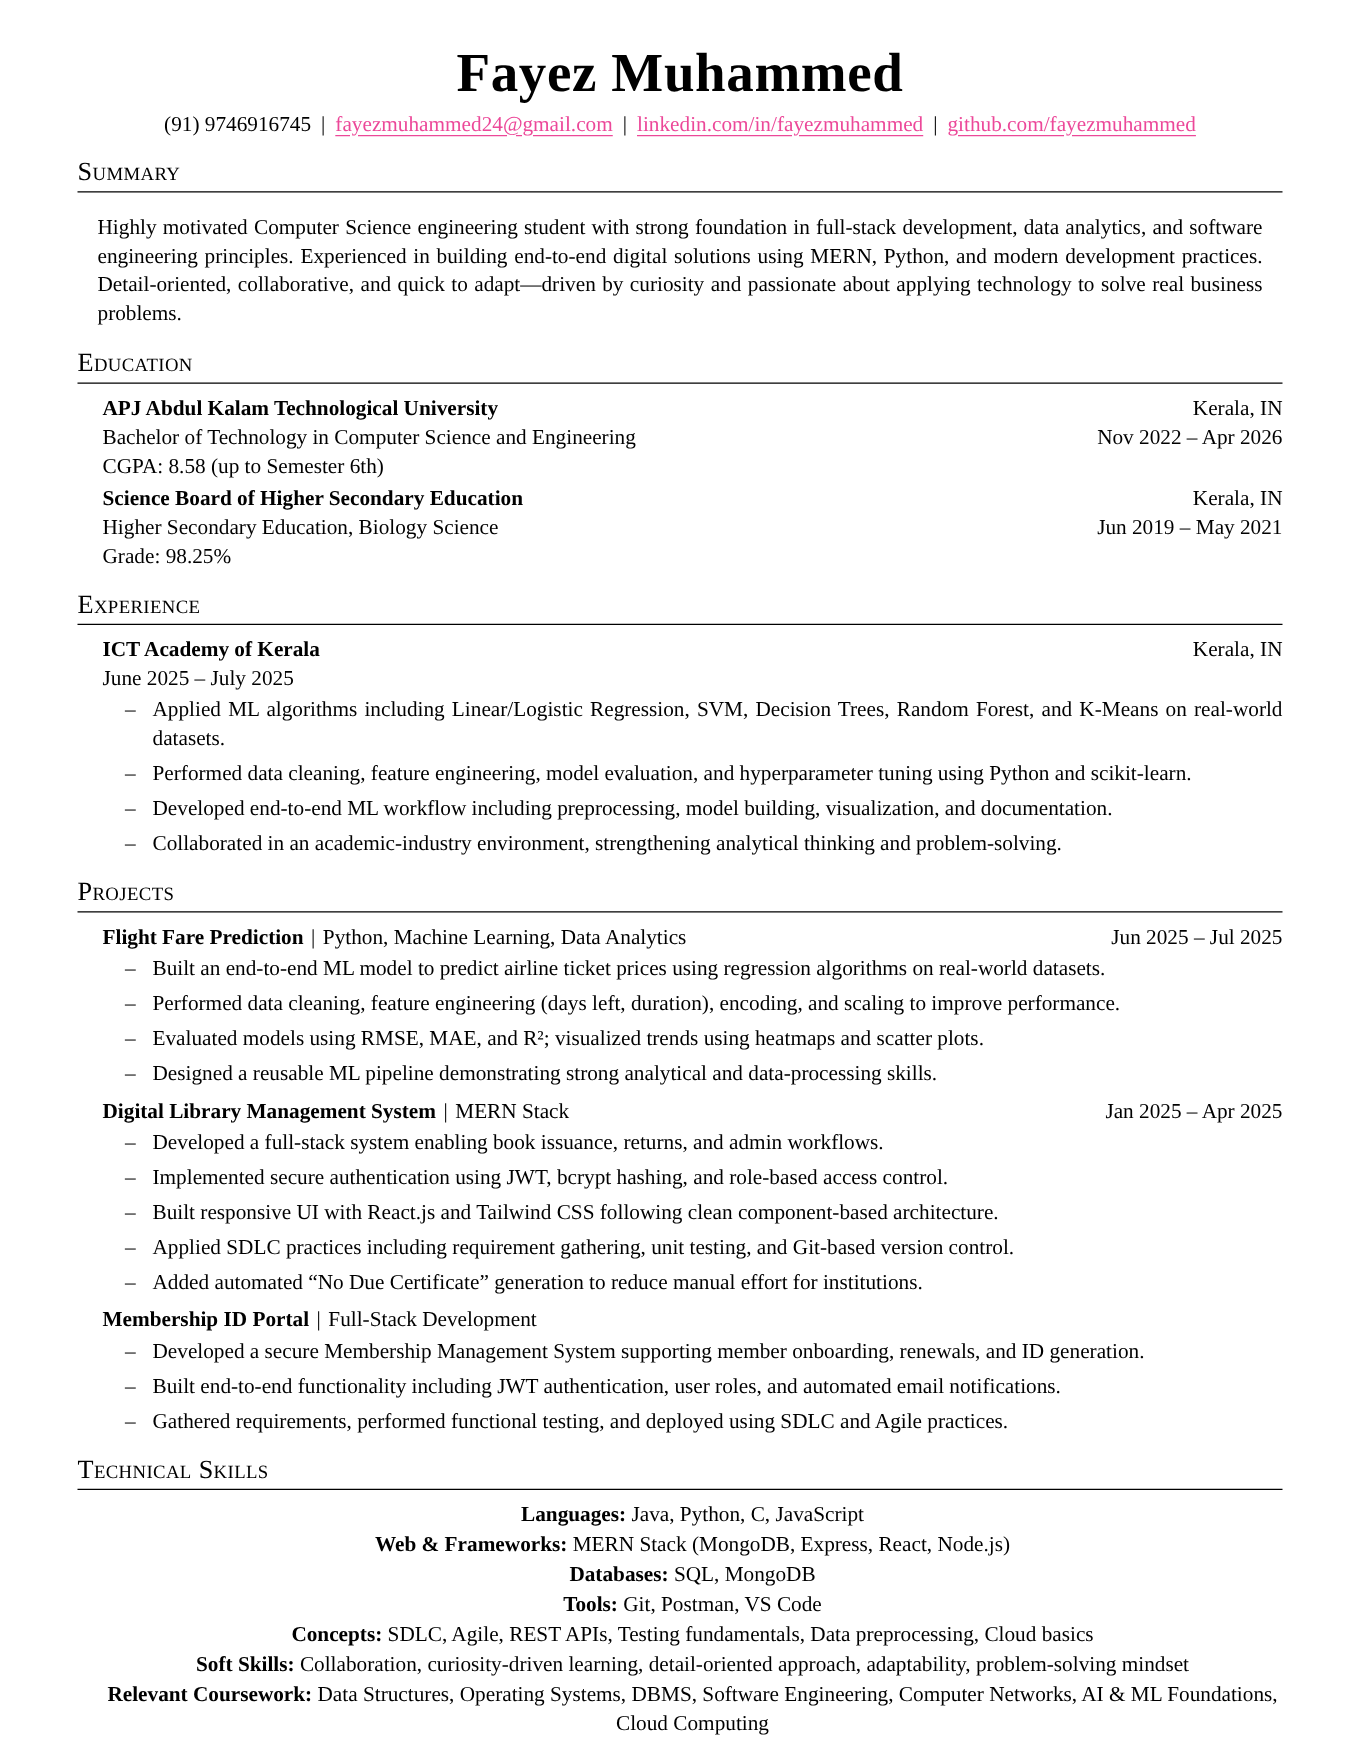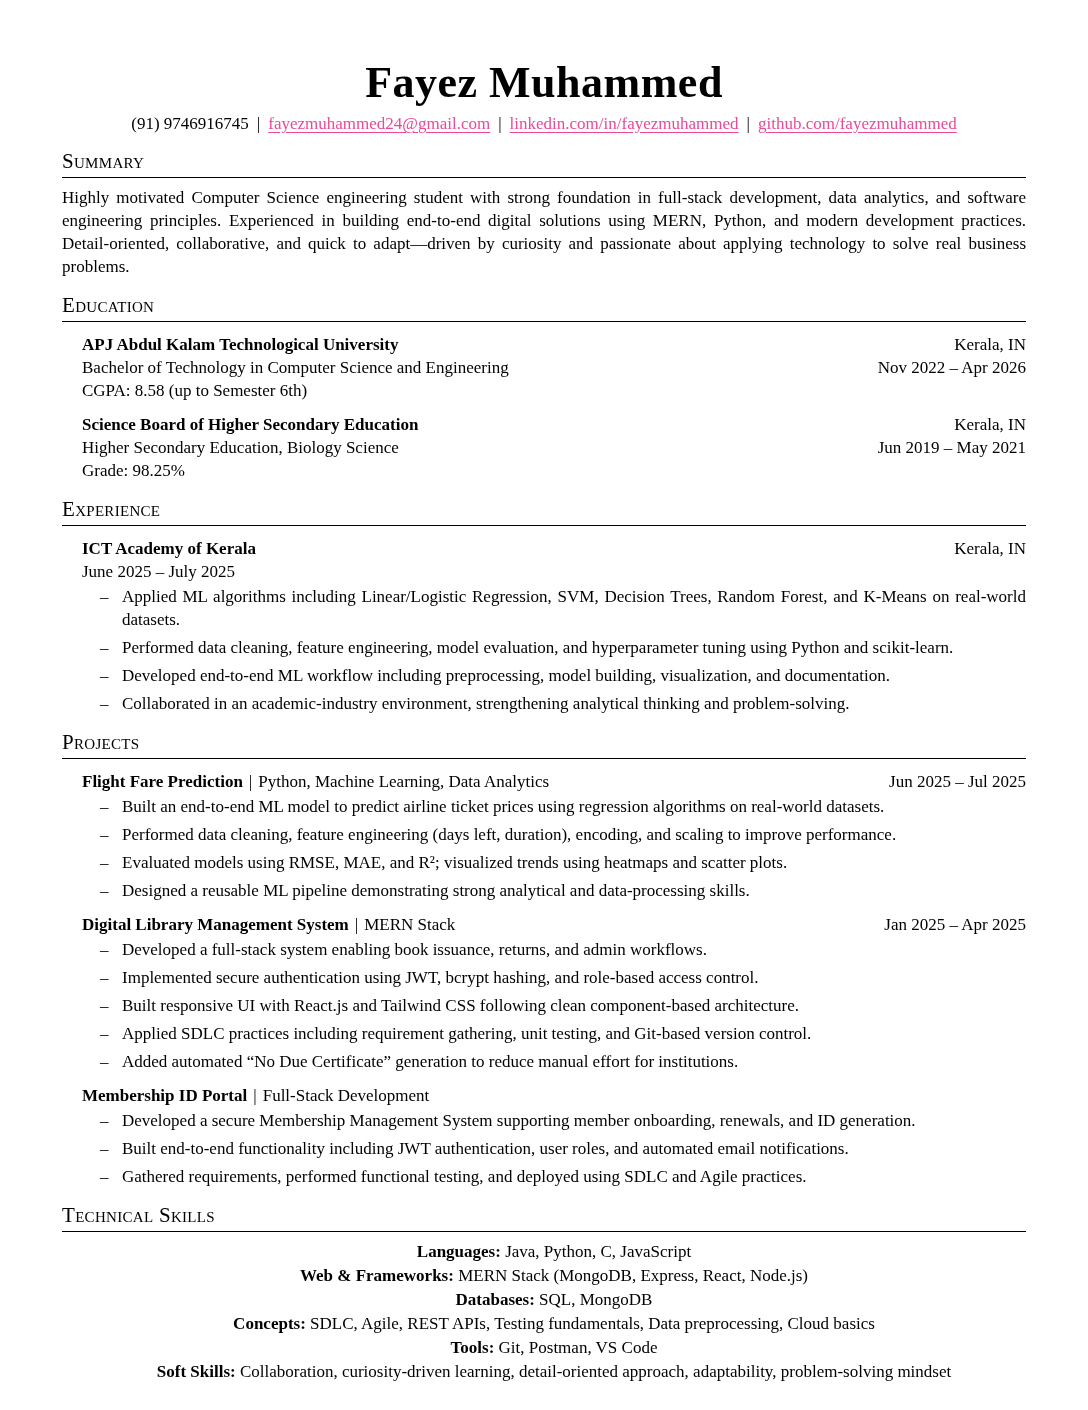--- a/index.html
+++ b/index.html
@@ -12,21 +12,21 @@
     height: 1410px;
     overflow: hidden;
     color: #000000;
     font-family: "Liberation Serif", "DejaVu Serif", serif;
     font-size: 17px;
   }
   .page {
     box-sizing: border-box;
     width: 1088px;
     height: 1410px;
-    padding: 58px 62px 0 62px;
+    padding: 34px 62px 0 62px;
   }
 
   
   .resume-header { text-align: center; }
   .person-name {
     font-size: 44px;
     font-weight: bold;
     line-height: 1.15;
     margin: 0;
     letter-spacing: 0.5px;
@@ -44,35 +44,35 @@
   .section-title {
     font-size: 21px;
     font-weight: normal;
     font-variant: small-caps;
     letter-spacing: 0.3px;
     margin: 0 0 8px 0;
     padding-bottom: 3px;
     border-bottom: 1.2px solid #000;
   }
   .summary-text {
-    margin: 0;
+    margin: 16px;
     line-height: 23px;
     text-align: justify;
   }
 
   .entries { padding-left: 20px; }
   .row {
     display: flex;
     justify-content: space-between;
     align-items: baseline;
     line-height: 23px;
   }
   .b { font-weight: bold; }
   .i { }
-  .entry { margin-bottom: 3px; margin-top: 11px; }
+  .entry { margin-bottom: 3px; }
 
   ul.bullets {
     list-style: none;
     margin: 2px 0 7px 0;
     padding: 0 0 0 18px;
   }
   ul.bullets li {
     display: flex;
     line-height: 23px;
     margin-bottom: 5px;
@@ -248,19 +248,20 @@
 
     </div>
   </div>
 
   <div class="section">
     <h2 class="section-title">Technical Skills</h2>
     <div class="skills">
       <p class="skill-line"><span class="b">Languages:</span> <span>Java, Python, C, JavaScript</span></p>
       <p class="skill-line"><span class="b">Web &amp; Frameworks:</span> <span>MERN Stack (MongoDB, Express, React, Node.js)</span></p>
       <p class="skill-line"><span class="b">Databases:</span> <span>SQL, MongoDB</span></p>
+      <p class="skill-line"><span class="b">Tools:</span> <span>Git, Postman, VS Code</span></p>
       <p class="skill-line"><span class="b">Concepts:</span> <span>SDLC, Agile, REST APIs, Testing fundamentals, Data preprocessing, Cloud basics</span></p>
-      <p class="skill-line"><span class="b">Tools:</span> <span>Git, Postman, VS Code</span></p>
       <p class="skill-line"><span class="b">Soft Skills:</span> <span>Collaboration, curiosity-driven learning, detail-oriented approach, adaptability, problem-solving mindset</span></p>
+      <p class="skill-line"><span class="b">Relevant Coursework:</span> <span>Data Structures, Operating Systems, DBMS, Software Engineering, Computer Networks, AI &amp; ML Foundations, Cloud Computing</span></p>
     </div>
   </div>
 
 </div>
 
 </body></html>

